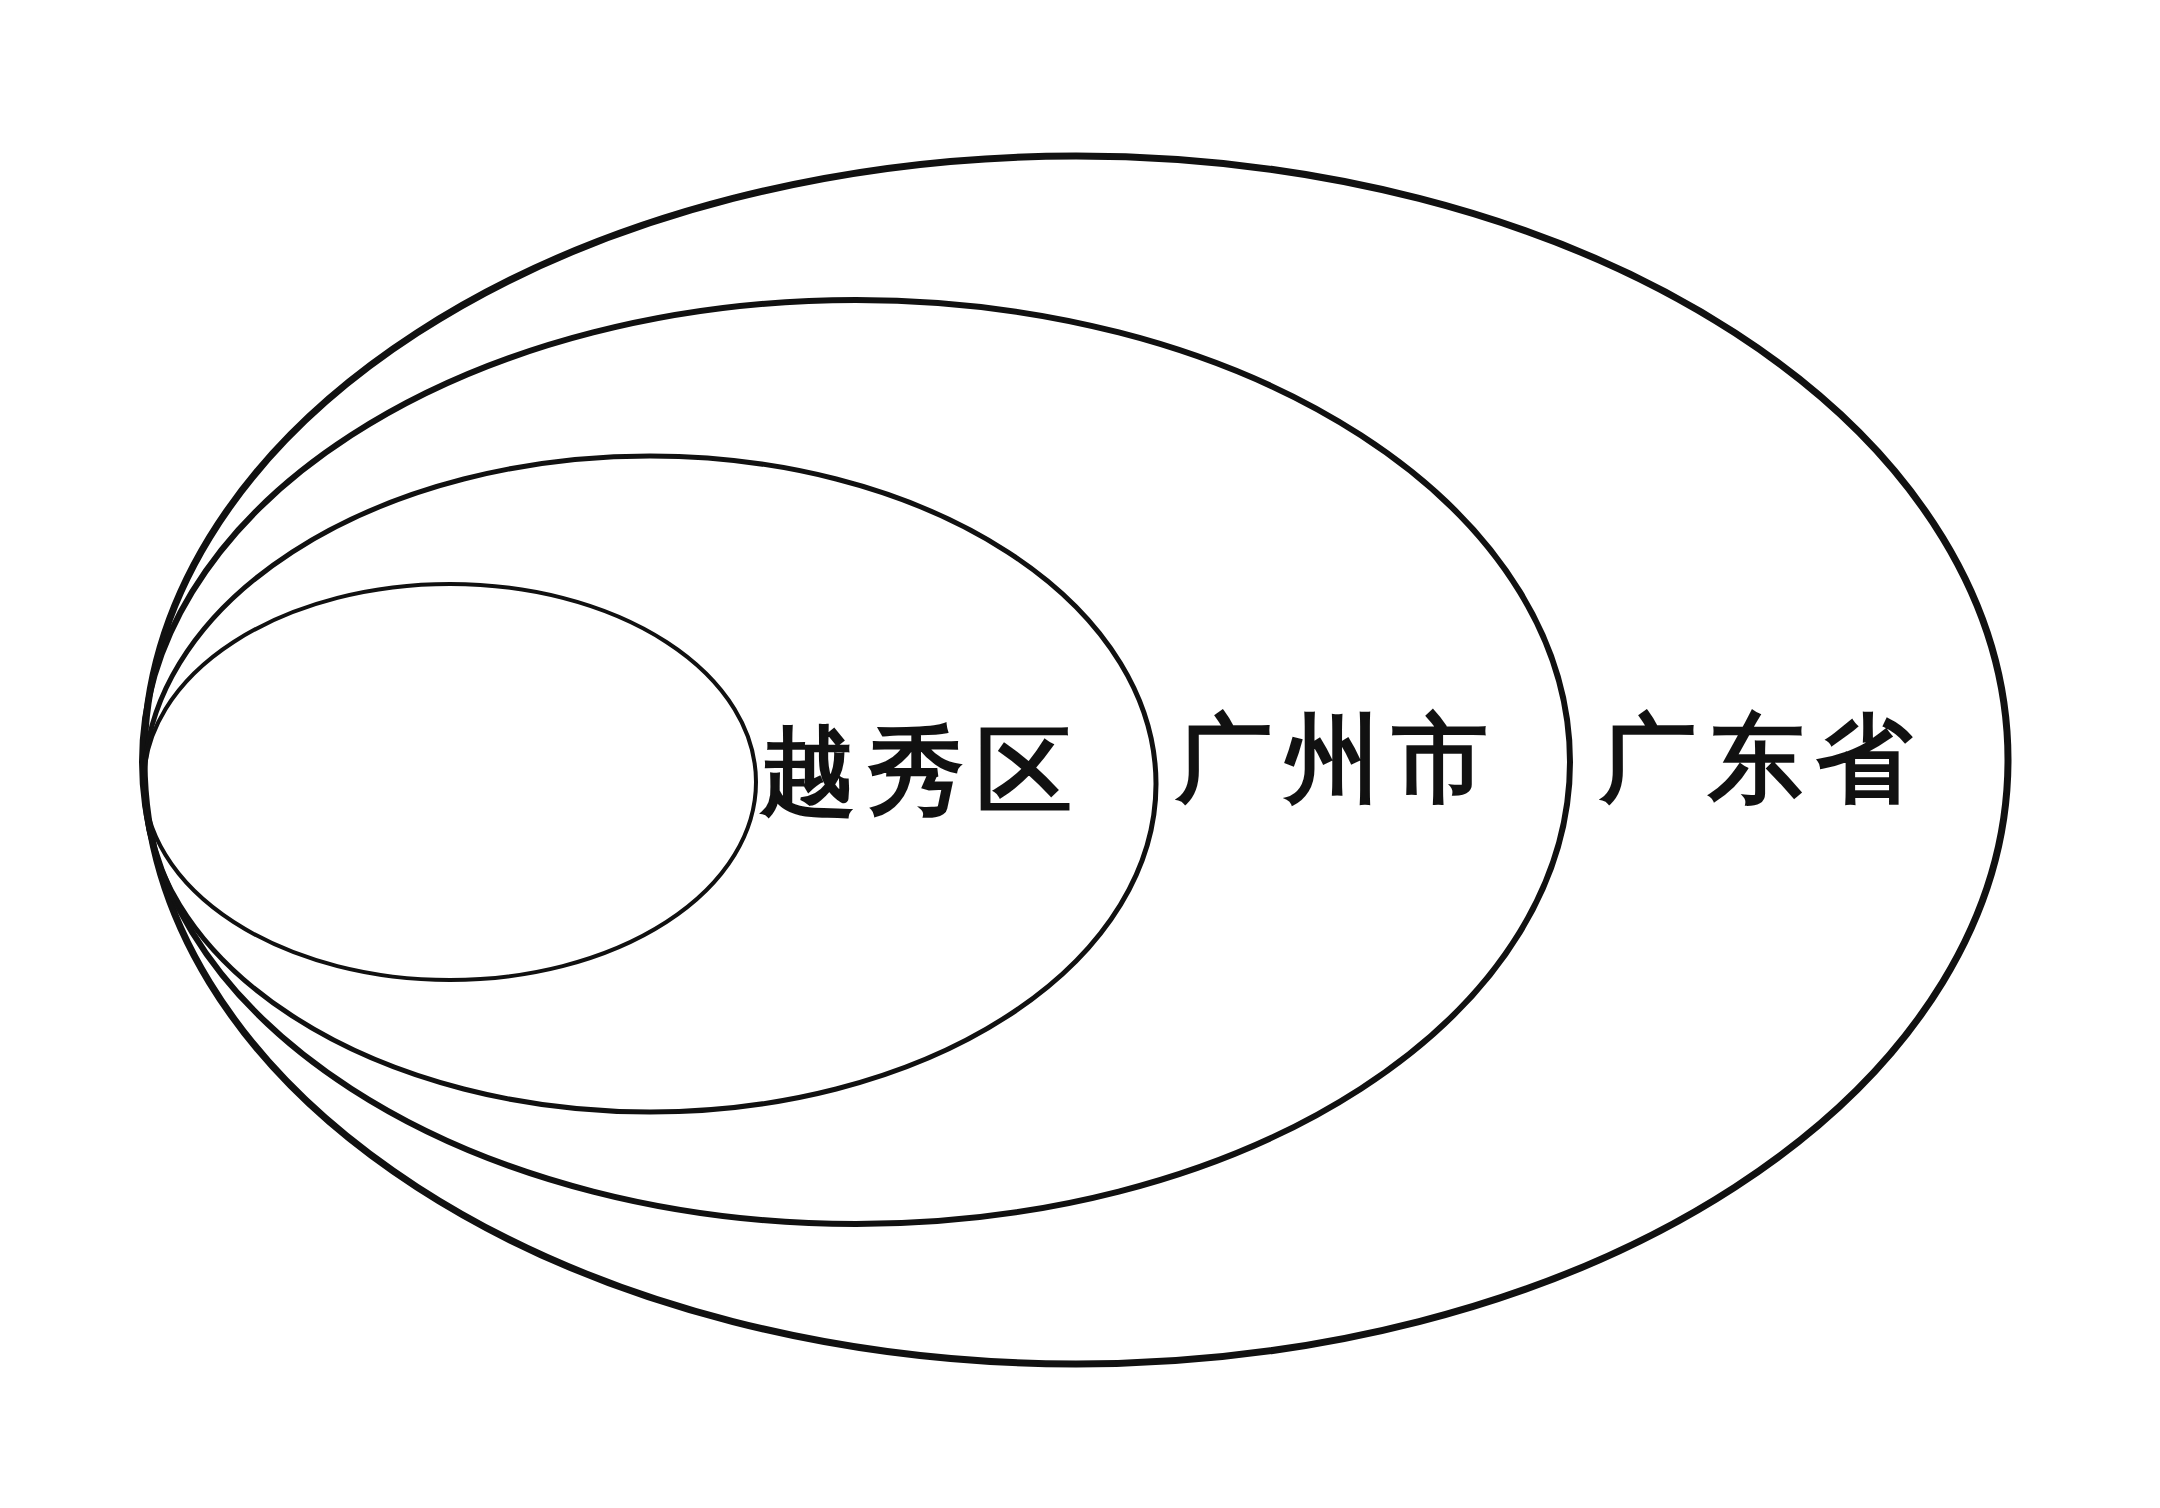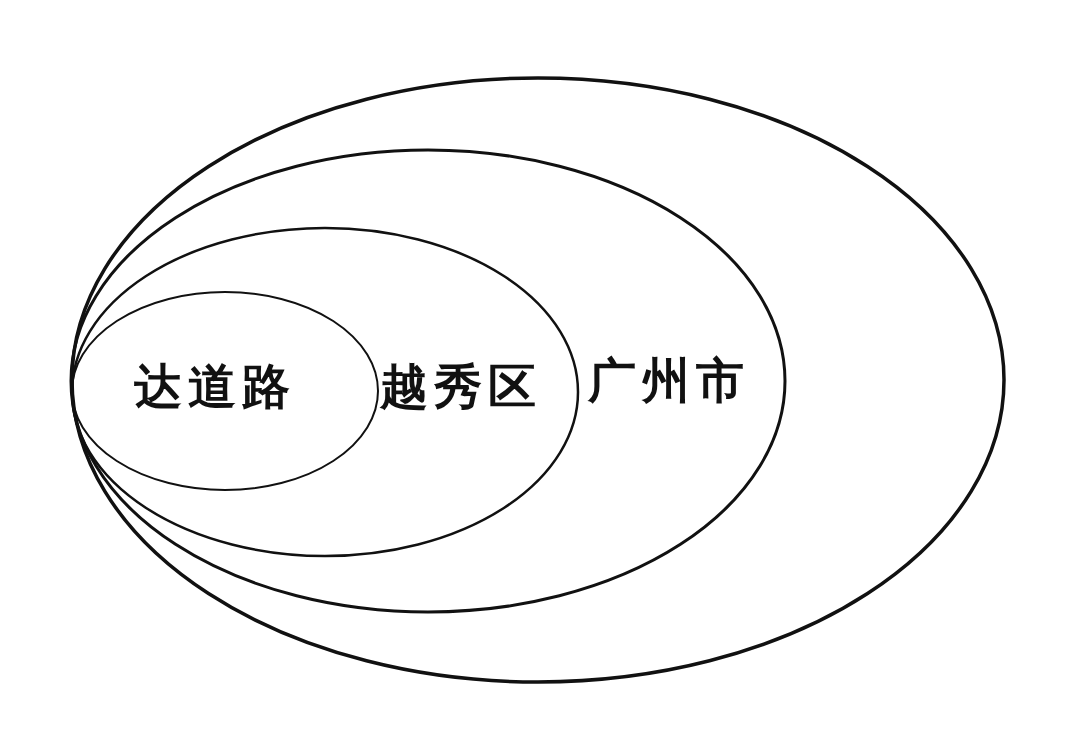--- a/index.html
+++ b/index.html
@@ -36,16 +36,16 @@
 <body>
 
 <div class="canvas">
   <svg class="diagram" viewBox="0 0 1080 754" xmlns="http://www.w3.org/2000/svg">
     <ellipse fill="none" stroke="#111111" cx="538" cy="380" rx="466" ry="302" stroke-width="3.5"></ellipse>
     <ellipse fill="none" stroke="#111111" cx="428" cy="381" rx="357" ry="231" stroke-width="3"></ellipse>
     <ellipse fill="none" stroke="#111111" cx="325" cy="392" rx="253" ry="164" stroke-width="2.5"></ellipse>
     <ellipse fill="none" stroke="#111111" cx="225" cy="391" rx="153" ry="99" stroke-width="2"></ellipse>
   </svg>
 
-  <div class="label" style="left: 134px; top: 362px; color: rgb(17, 17, 17);">达道路</div>
   <div class="label" style="left: 588px; top: 356px; color: rgb(17, 17, 17);">广州市</div>
   <div class="label" style="left: 380px; top: 362px; color: rgb(17, 17, 17);">越秀区</div>
+  <div class="label" style="left: 800px; top: 356px; color: rgb(17, 17, 17);">广东省</div>
 </div>
 
 </body></html>

